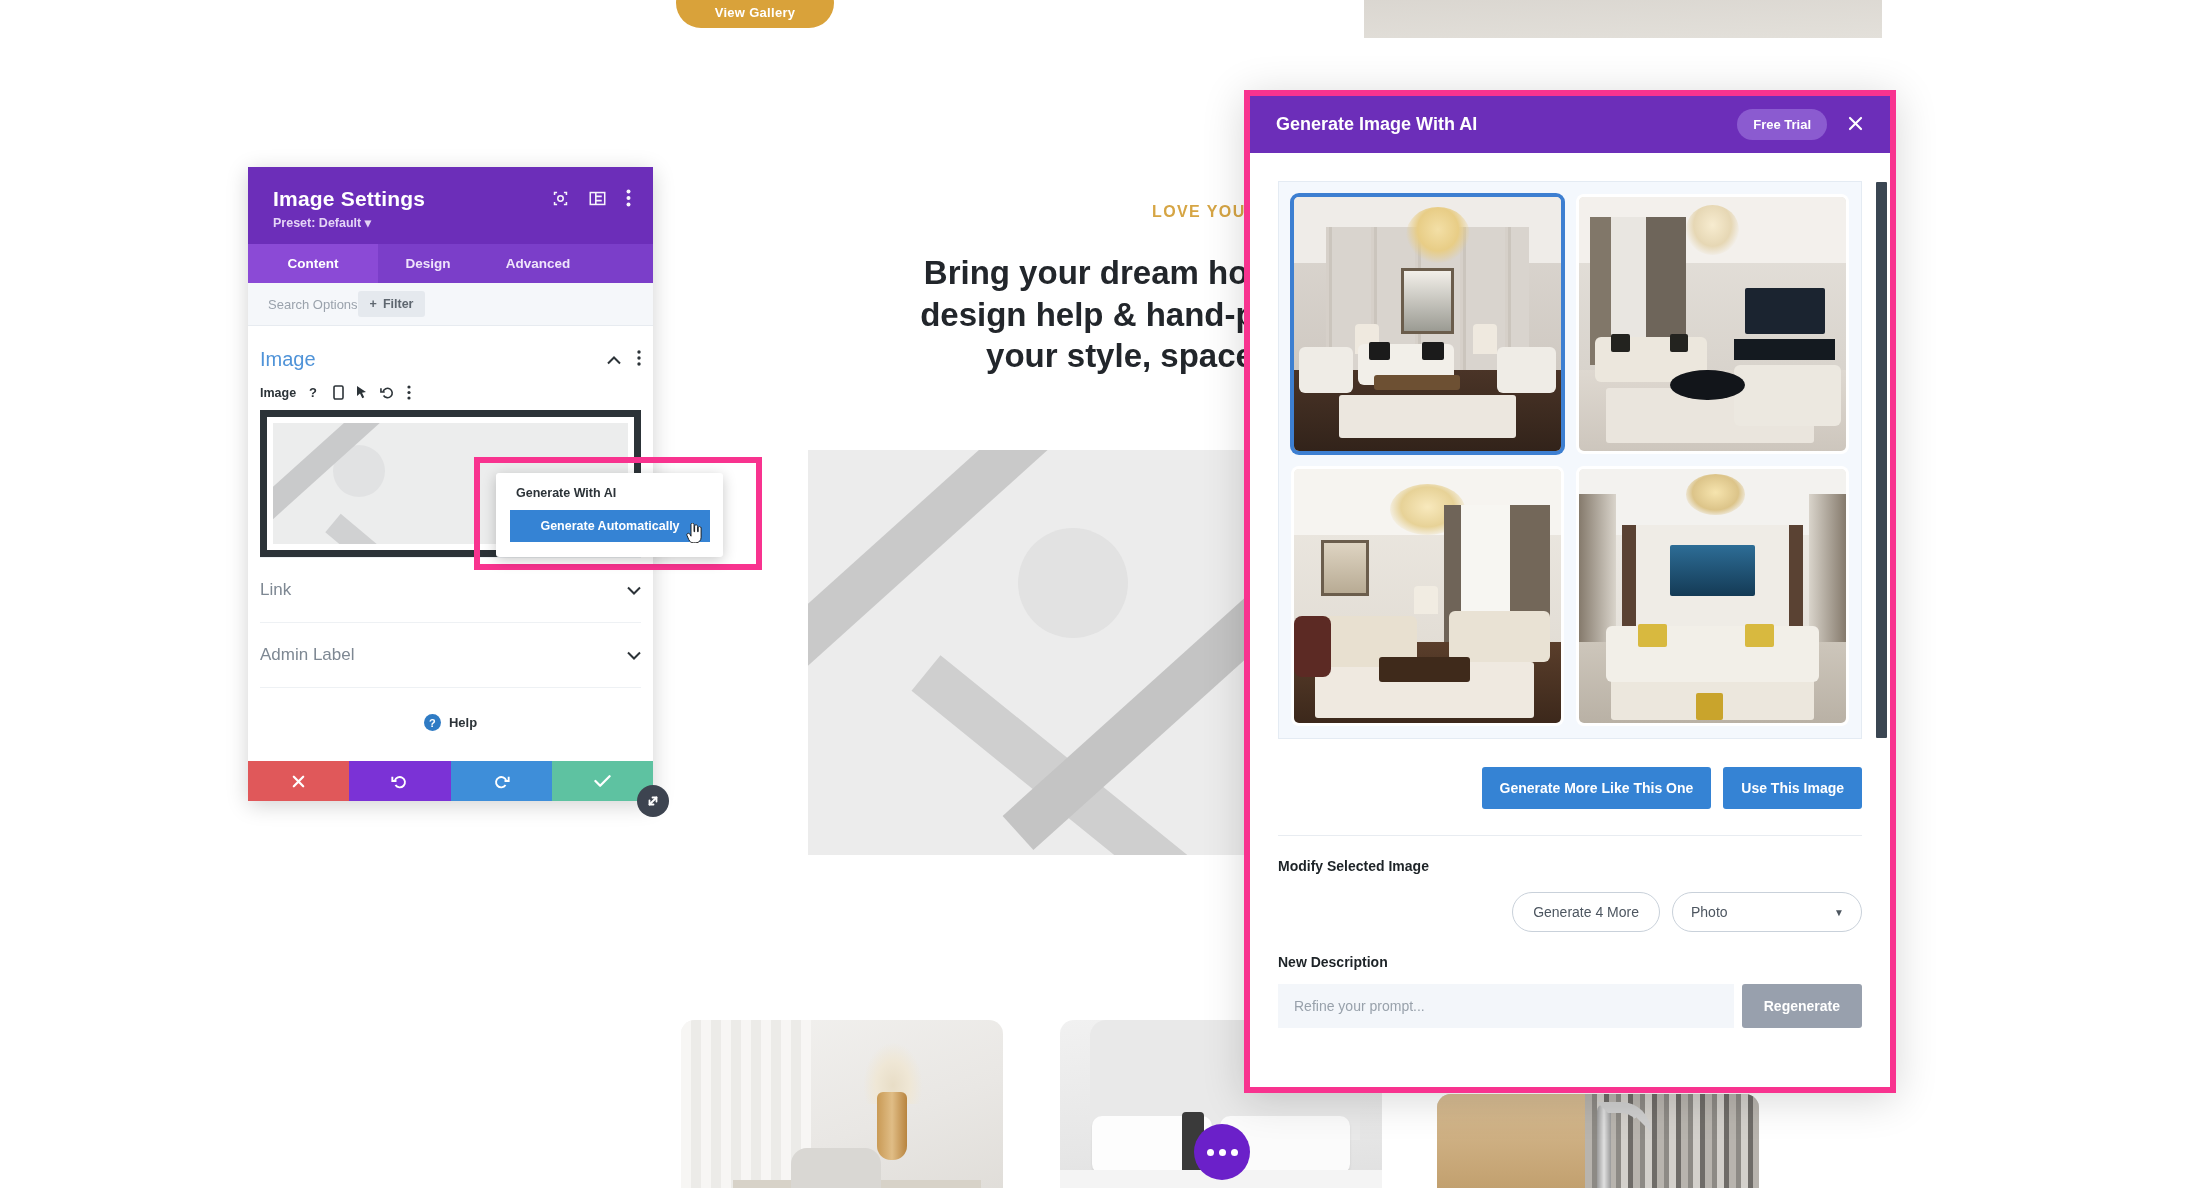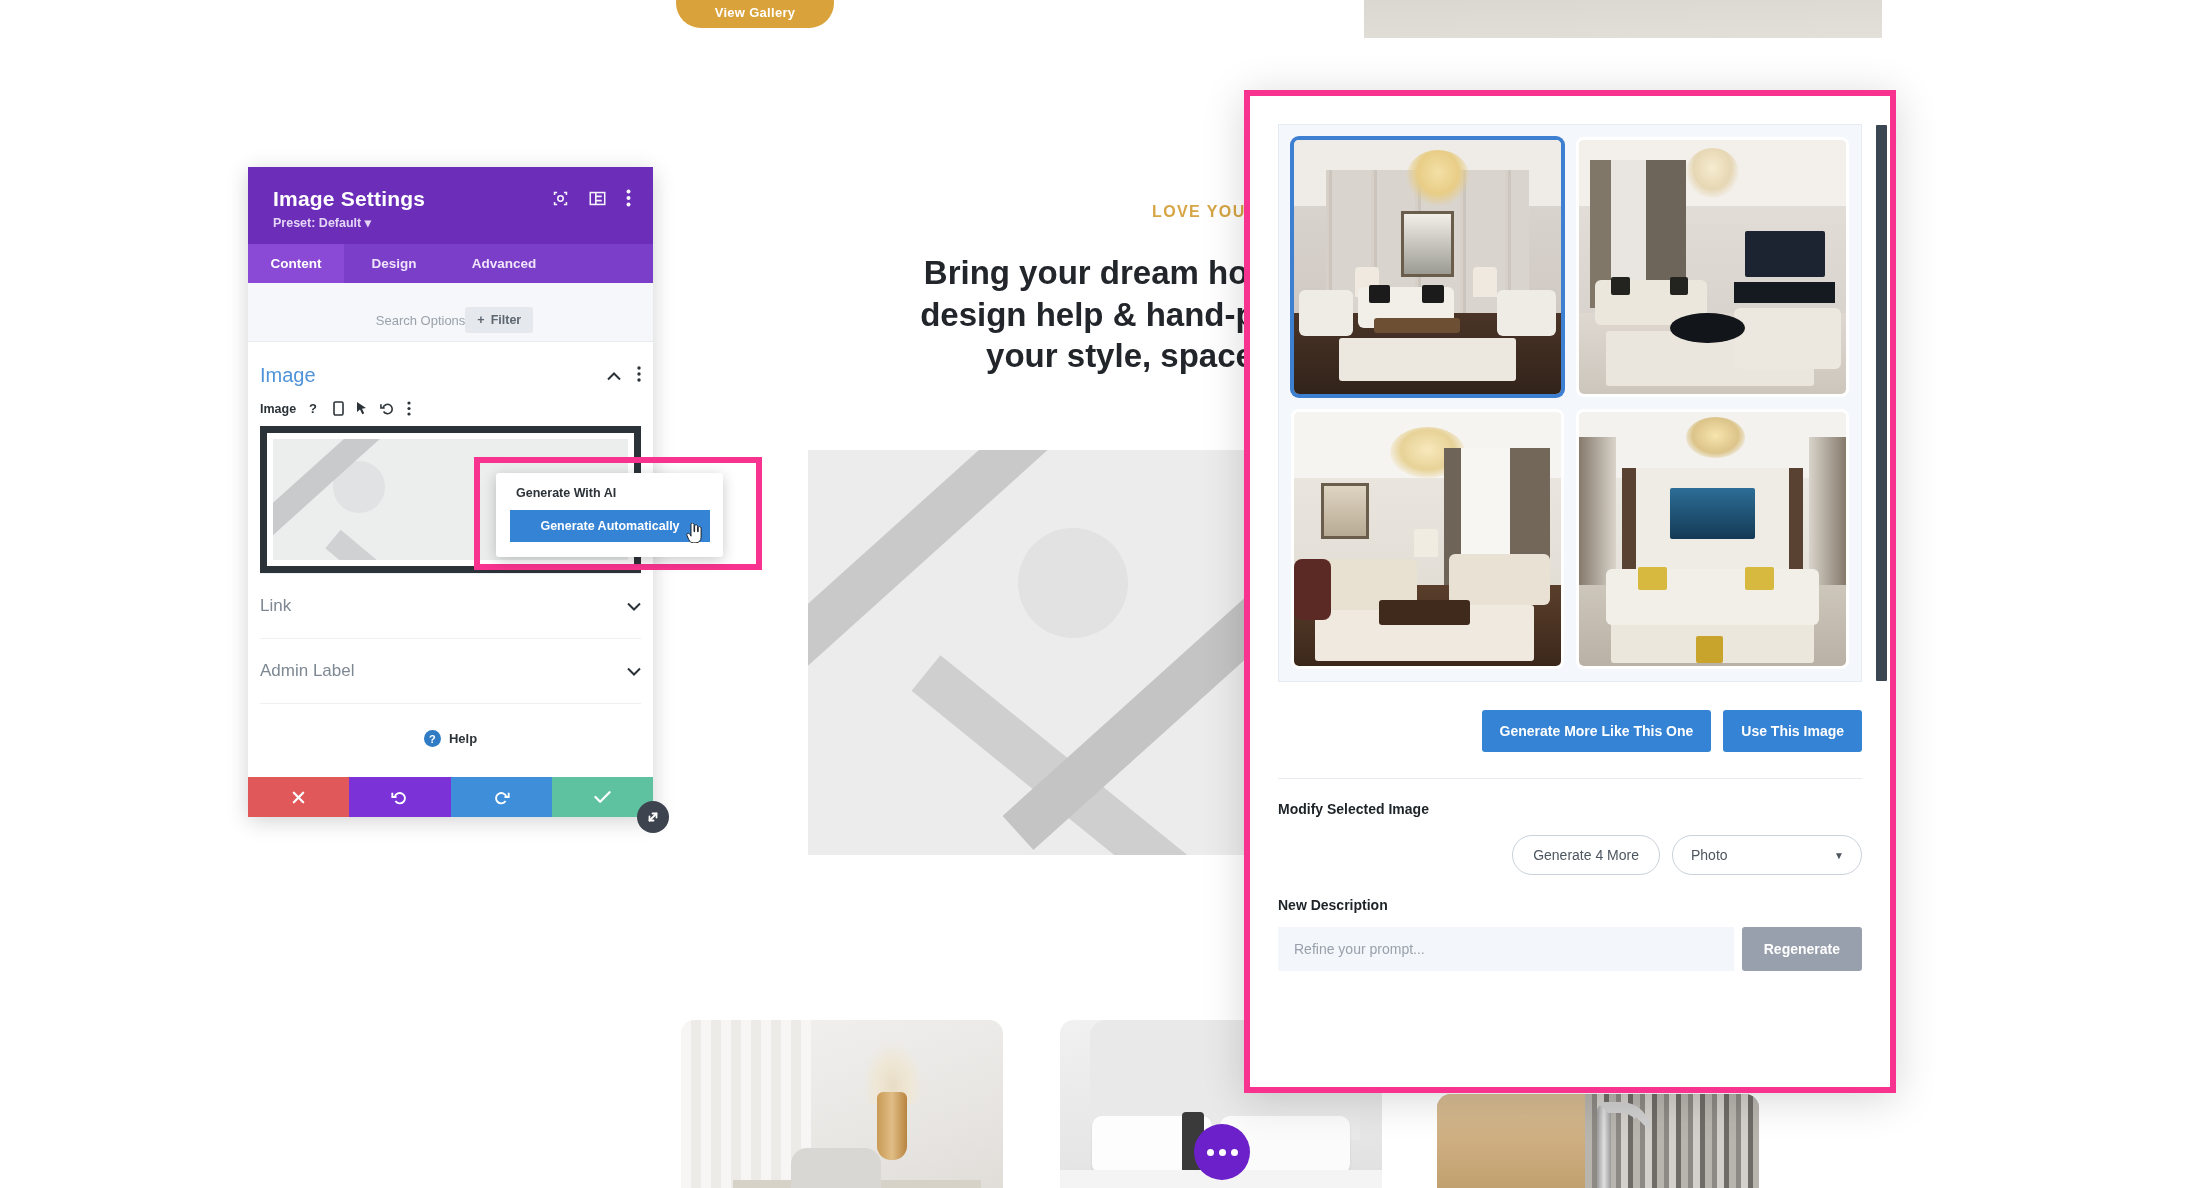--- a/index.html
+++ b/index.html
@@ -110,27 +110,27 @@
   }
   .divi-head { background: #6c2eb9; padding: 20px 22px 14px 25px; position: relative; }
   .divi-title { color:#fff; font-size: 21px; font-weight: bold; letter-spacing:.2px; }
   .divi-preset { color: #e4d4f6; font-size: 12.5px; margin-top: 4px; font-weight: bold; }
   .divi-head-icons { position:absolute; right: 22px; top: 22px; display:flex; align-items:center; gap: 20px; }
   .dh-ico { color:#fff; opacity:.95; display:flex; align-items:center; cursor:pointer; }
 
   .divi-tabs { display:flex; background:#7b3ec9; }
   .divi-tab { padding: 12px 0; color:#efe4fb; font-size:13.5px; font-weight:bold;
     text-align:center; cursor:pointer; }
-  .divi-tab.t1 { width: 96px; }
+  .divi-tab.t1 { width: 130px; }
   .divi-tab.t2 { width: 100px; }
   .divi-tab.t3 { width: 120px; }
   .divi-tab.active { background:#8b4ad6; color:#fff; }
 
-  .divi-search { display:flex; align-items:center; justify-content:center;
-    background:#f5f7fa; padding: 24px 12px 8px 20px; border-bottom:1px solid #e7ebf0; }
+  .divi-search { display:flex; align-items:center; justify-content:flex-start;
+    background:#f5f7fa; padding: 8px 12px 8px 20px; border-bottom:1px solid #e7ebf0; }
   .divi-search .ph { color:#9aa2ac; font-size:13px; }
   .filter-btn { background:#e5e9ee; color:#5e666f; font-size:12.5px; font-weight:bold;
     padding: 6px 12px; border-radius:3px; border:none; cursor:pointer; display:flex;
     align-items:center; gap:6px; }
 
   .divi-body { padding: 0 12px; background:#fff; }
   .sec-image-title { display:flex; align-items:center; justify-content:space-between;
     padding: 22px 0 8px 0; }
   .sec-image-title .lbl { color:#4f93d8; font-size:20px; }
   .sec-icons { display:flex; align-items:center; gap:16px; color:#2c3338; }
@@ -480,20 +480,31 @@
       <div class="ai-fly-title">Generate With AI</div>
       <button class="ai-fly-btn">Generate Automatically</button>
     </div>
     <svg class="cursor-hand" viewBox="0 0 18 20">
       <path d="M5 1.6c0-.8.7-1.5 1.5-1.5S8 .8 8 1.6v7.1h.6V3.3c0-.8.7-1.5 1.5-1.5s1.5.7 1.5 1.5v5.4h.6V5c0-.8.7-1.4 1.5-1.4s1.4.6 1.4 1.4v9.3c0 3-2 5.5-5.3 5.5H7.4c-2.3 0-3.6-1.2-4.6-3.1L1 12.4c-.4-.8 0-1.7.9-2 .8-.3 1.6.1 2 .8l1.1 2V1.6z" fill="#fff" stroke="#111" stroke-width=".9"></path>
     </svg>
   </div>
 
   <div class="ai-modal">
 
+    <div class="ai-head">
+      <span class="ai-head-title">Generate Image With AI</span>
+      <span class="ai-head-right">
+        <span class="free-trial">Free Trial</span>
+        <span class="ai-close">
+          <svg width="17" height="17" viewBox="0 0 16 16" stroke="#fff" stroke-width="2" stroke-linecap="round">
+              <path d="M2.8 2.8l10.4 10.4M13.2 2.8L2.8 13.2"></path>
+            </svg>
+        </span>
+      </span>
+    </div>
 
     <div class="ai-body">
 
       <div class="grid-wrap">
         <div class="grid">
 
           <div class="thumb selected">
             <div class="thumb-art room">
               <div class="r-wall" style="background:linear-gradient(180deg,#ded9d3 0%,#cfc9c2 100%)"></div>
               <div class="r-ceil" style="background:#efece8"></div>

